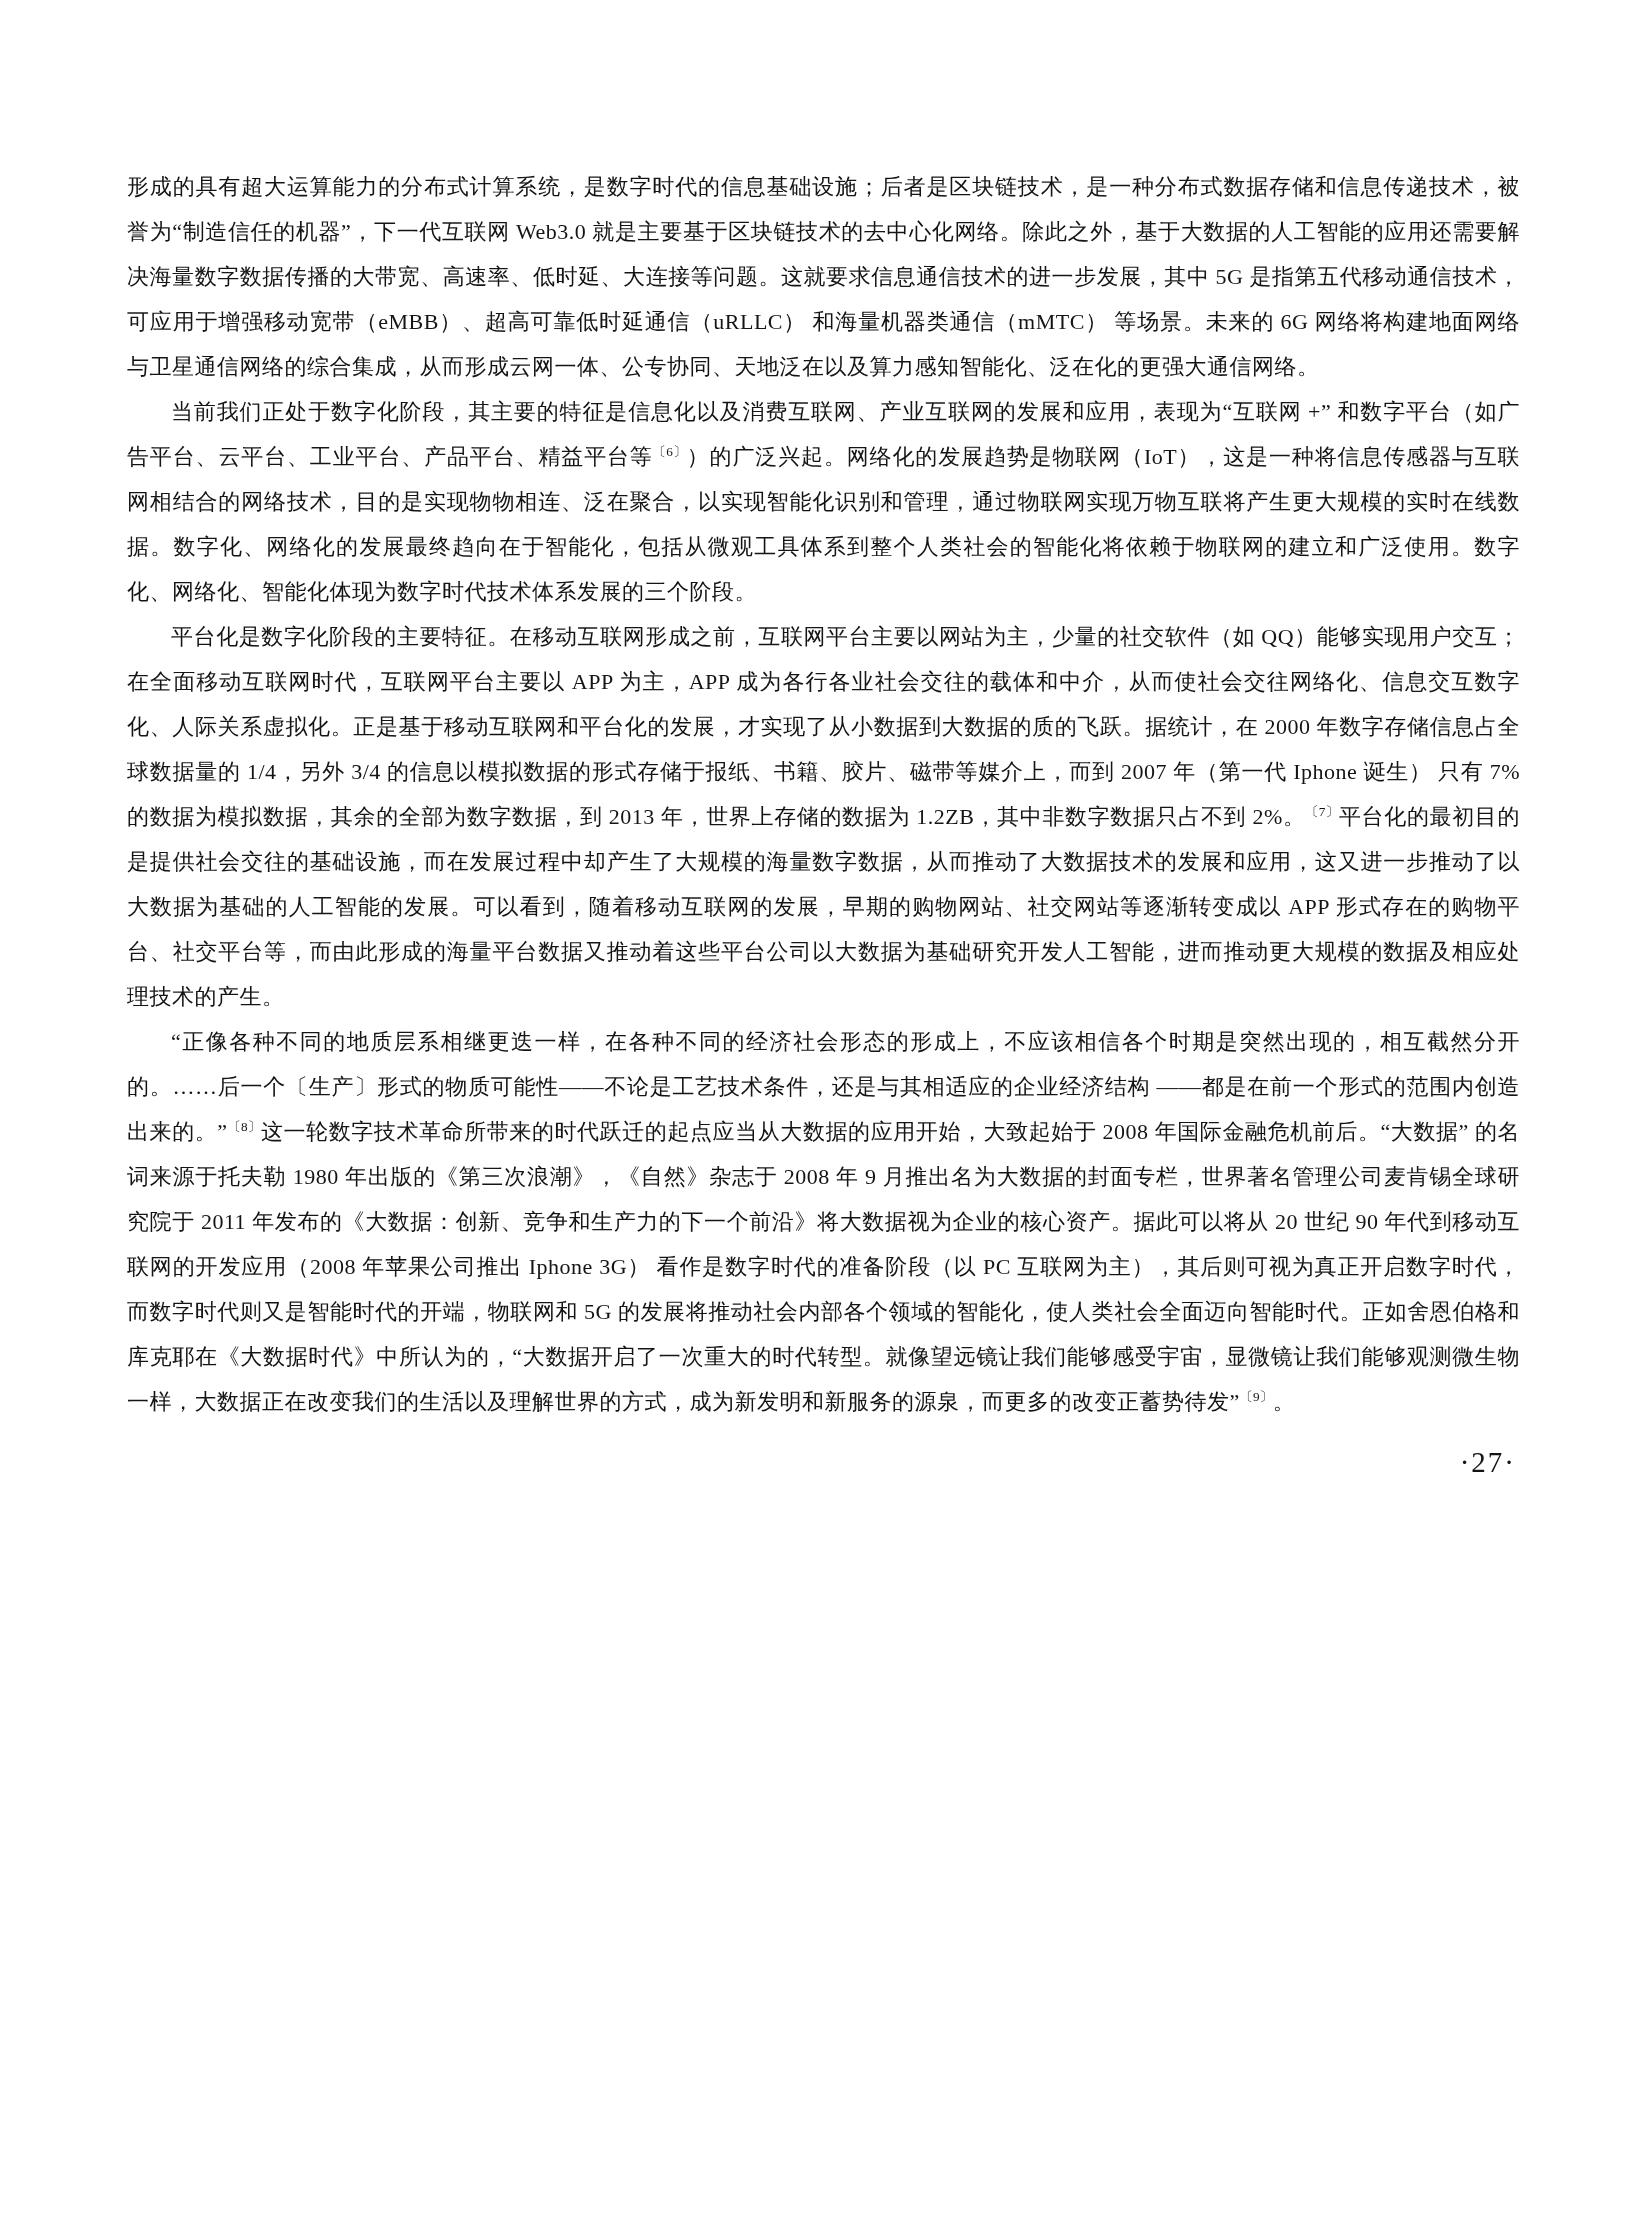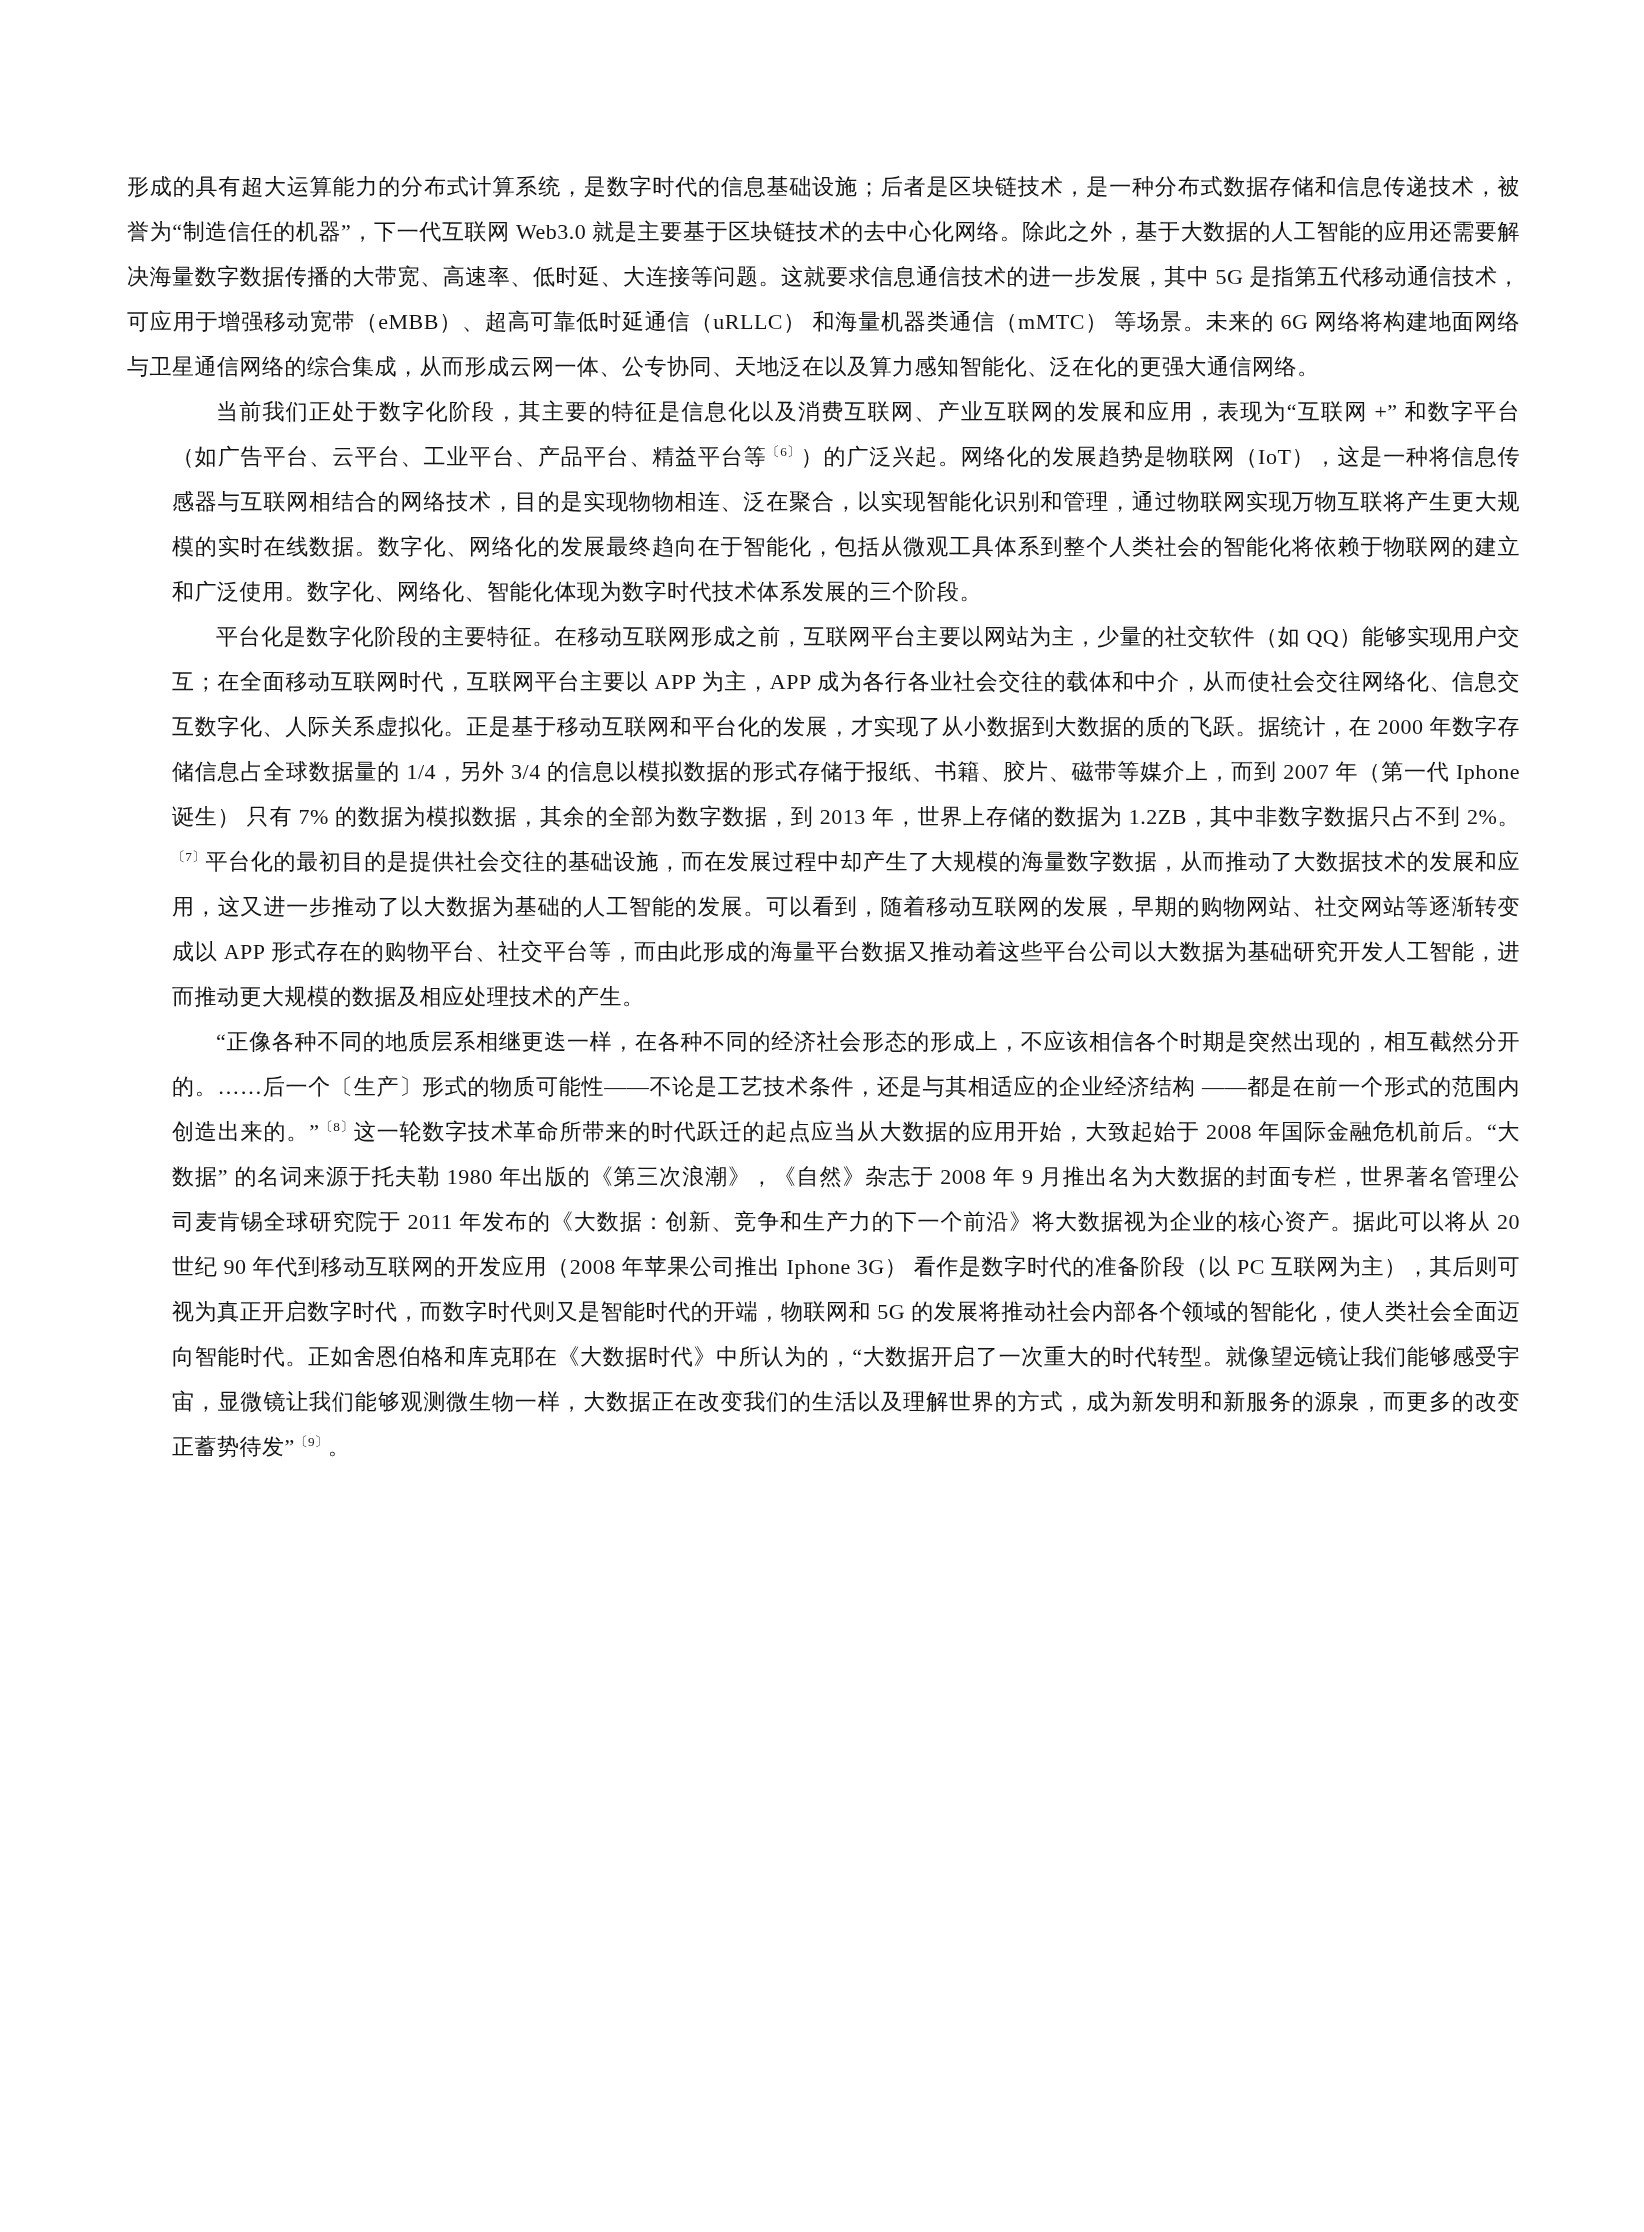--- a/index.html
+++ b/index.html
@@ -24,21 +24,20 @@
   p.para {
     margin: 0;
     font-size: 22px;
     line-height: 45px;
     text-align: justify;
     letter-spacing: 0.5px;
     word-break: break-word;
   }
   p.para.indent {
     text-indent: 2em;
-    margin-left: 45px;
   }
   sup.fnref {
     font-size: 0.60em;
     line-height: 0;
     vertical-align: super;
     letter-spacing: 0;
   }
   .page-number {
     margin-top: 22px;
     font-size: 29px;
@@ -50,14 +49,15 @@
 </head>
 <body>
 
 <div class="page">
   <div id="paragraphs">
       <p class="para"><span>形成的具有超大运算能力的分布式计算系统，是数字时代的信息基础设施；后者是区块链技术，是一种分布式数据存储和信息传递技术，被誉为“制造信任的机器”，下一代互联网 Web3.0 就是主要基于区块链技术的去中心化网络。除此之外，基于大数据的人工智能的应用还需要解决海量数字数据传播的大带宽、高速率、低时延、大连接等问题。这就要求信息通信技术的进一步发展，其中 5G 是指第五代移动通信技术，可应用于增强移动宽带（eMBB）、超高可靠低时延通信（uRLLC） 和海量机器类通信（mMTC） 等场景。未来的 6G 网络将构建地面网络与卫星通信网络的综合集成，从而形成云网一体、公专协同、天地泛在以及算力感知智能化、泛在化的更强大通信网络。</span></p>
       <p class="para indent"><span>当前我们正处于数字化阶段，其主要的特征是信息化以及消费互联网、产业互联网的发展和应用，表现为“互联网 +” 和数字平台（如广告平台、云平台、工业平台、产品平台、精益平台等</span><sup class="fnref">〔6〕</sup><span>）的广泛兴起。网络化的发展趋势是物联网（IoT），这是一种将信息传感器与互联网相结合的网络技术，目的是实现物物相连、泛在聚合，以实现智能化识别和管理，通过物联网实现万物互联将产生更大规模的实时在线数据。数字化、网络化的发展最终趋向在于智能化，包括从微观工具体系到整个人类社会的智能化将依赖于物联网的建立和广泛使用。数字化、网络化、智能化体现为数字时代技术体系发展的三个阶段。</span></p>
       <p class="para indent"><span>平台化是数字化阶段的主要特征。在移动互联网形成之前，互联网平台主要以网站为主，少量的社交软件（如 QQ）能够实现用户交互；在全面移动互联网时代，互联网平台主要以 APP 为主，APP 成为各行各业社会交往的载体和中介，从而使社会交往网络化、信息交互数字化、人际关系虚拟化。正是基于移动互联网和平台化的发展，才实现了从小数据到大数据的质的飞跃。据统计，在 2000 年数字存储信息占全球数据量的 1/4，另外 3/4 的信息以模拟数据的形式存储于报纸、书籍、胶片、磁带等媒介上，而到 2007 年（第一代 Iphone 诞生） 只有 7% 的数据为模拟数据，其余的全部为数字数据，到 2013 年，世界上存储的数据为 1.2ZB，其中非数字数据只占不到 2%。</span><sup class="fnref">〔7〕</sup><span>平台化的最初目的是提供社会交往的基础设施，而在发展过程中却产生了大规模的海量数字数据，从而推动了大数据技术的发展和应用，这又进一步推动了以大数据为基础的人工智能的发展。可以看到，随着移动互联网的发展，早期的购物网站、社交网站等逐渐转变成以 APP 形式存在的购物平台、社交平台等，而由此形成的海量平台数据又推动着这些平台公司以大数据为基础研究开发人工智能，进而推动更大规模的数据及相应处理技术的产生。</span></p>
       <p class="para indent"><span>“正像各种不同的地质层系相继更迭一样，在各种不同的经济社会形态的形成上，不应该相信各个时期是突然出现的，相互截然分开的。……后一个〔生产〕形式的物质可能性——不论是工艺技术条件，还是与其相适应的企业经济结构 ——都是在前一个形式的范围内创造出来的。”</span><sup class="fnref">〔8〕</sup><span>这一轮数字技术革命所带来的时代跃迁的起点应当从大数据的应用开始，大致起始于 2008 年国际金融危机前后。“大数据” 的名词来源于托夫勒 1980 年出版的《第三次浪潮》，《自然》杂志于 2008 年 9 月推出名为大数据的封面专栏，世界著名管理公司麦肯锡全球研究院于 2011 年发布的《大数据：创新、竞争和生产力的下一个前沿》将大数据视为企业的核心资产。据此可以将从 20 世纪 90 年代到移动互联网的开发应用（2008 年苹果公司推出 Iphone 3G） 看作是数字时代的准备阶段（以 PC 互联网为主），其后则可视为真正开启数字时代，而数字时代则又是智能时代的开端，物联网和 5G 的发展将推动社会内部各个领域的智能化，使人类社会全面迈向智能时代。正如舍恩伯格和库克耶在《大数据时代》中所认为的，“大数据开启了一次重大的时代转型。就像望远镜让我们能够感受宇宙，显微镜让我们能够观测微生物一样，大数据正在改变我们的生活以及理解世界的方式，成为新发明和新服务的源泉，而更多的改变正蓄势待发”</span><sup class="fnref">〔9〕</sup><span>。</span></p>
     </div>
+  <div class="page-number">·27·</div>
 </div>
 
 
 </body></html>

